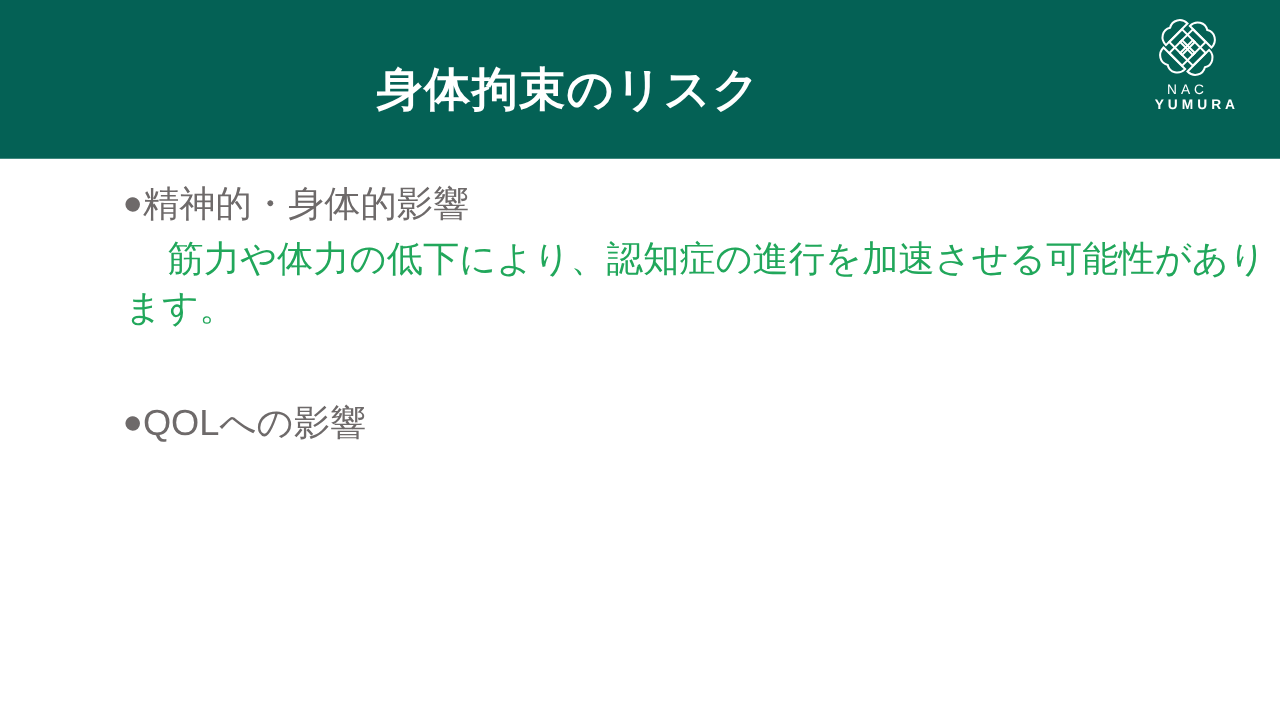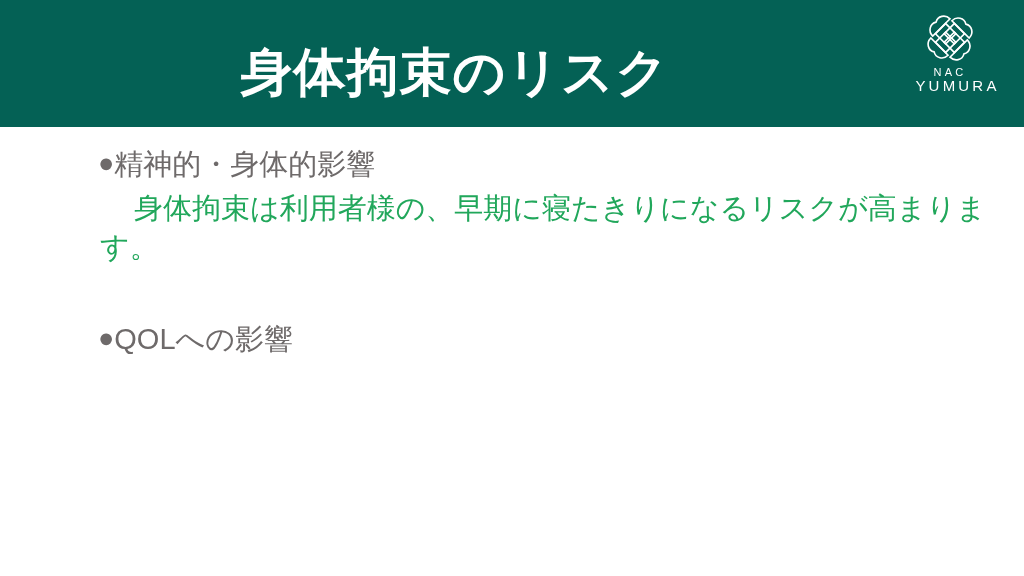--- a/index.html
+++ b/index.html
@@ -35,21 +35,21 @@
   .header-title {
     position: absolute;
     left: 0;
     top: 0;
     width: 910px;
     height: 127px;
     display: flex;
     align-items: center;
     justify-content: center;
     color: #ffffff;
-    font-size: 52px;
+    font-size: 37px;
     font-weight: bold;
     letter-spacing: 1px;
     line-height: 1;
     padding-top: 16px;
     box-sizing: border-box;
     white-space: nowrap;
   }
 
   
   .logo {
@@ -75,23 +75,23 @@
     line-height: 1.12;
   }
   .logo-line1 {
     display: block;
     font-size: 11px;
     letter-spacing: 3.2px;
     font-weight: normal;
   }
   .logo-line2 {
     display: block;
-    font-size: 15px;
+    font-size: 11px;
     letter-spacing: 3.2px;
-    font-weight: normal;
+    font-weight: bold;
     margin-left: 15px;
   }
 
   
   .content {
     position: absolute;
     left: 0;
     top: 127px;
     width: 1024px;
     height: 375px;
@@ -168,21 +168,21 @@
     </div>
   </div>
 
   <div class="content">
 
     <p class="para heading">
       <span class="bullet-dot">●</span><span>精神的・身体的影響</span>
     </p>
 
 
-    <p class="para indent green">身体拘束は利用者様の、早期に寝たきりになるリスクが高まります。</p>
+    <p class="para indent green">筋力や体力の低下により、認知症の進行を加速させる可能性があります。</p>
 
     <div class="gap"></div>
 
     <p class="para qol-heading">
       <span class="bullet-dot">●</span><span>QOLへの影響</span>
     </p>
 
 
   </div>
 </div>

